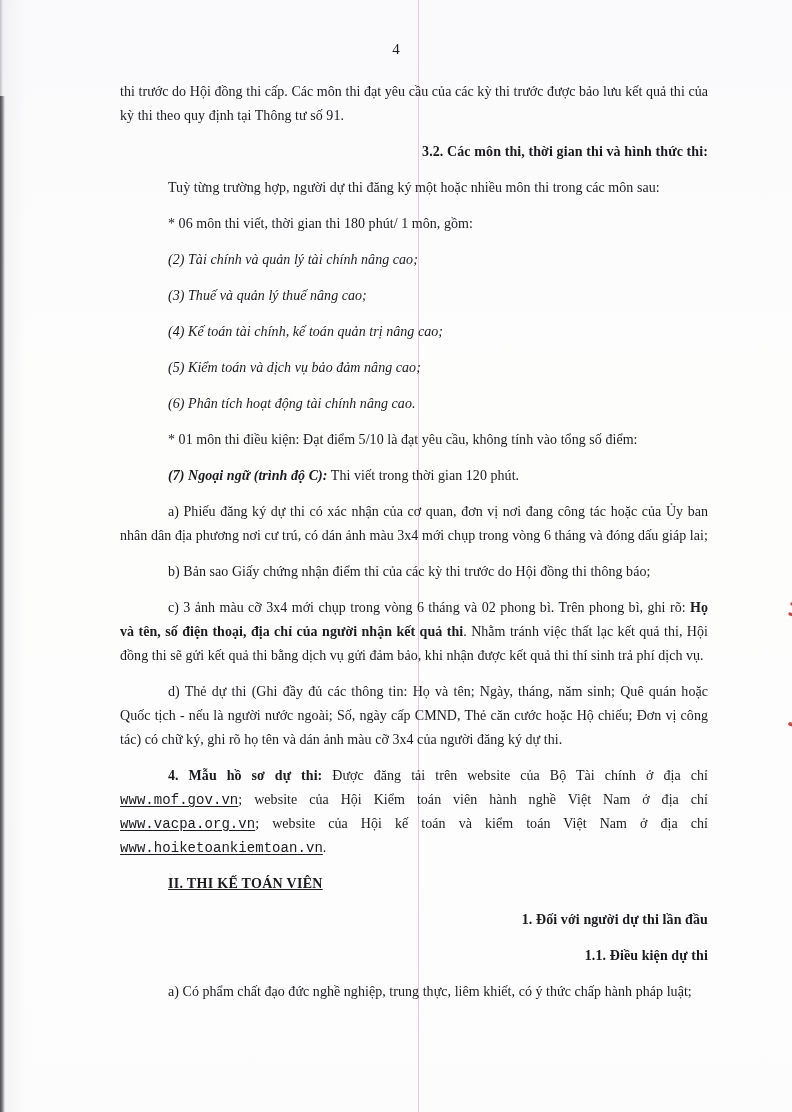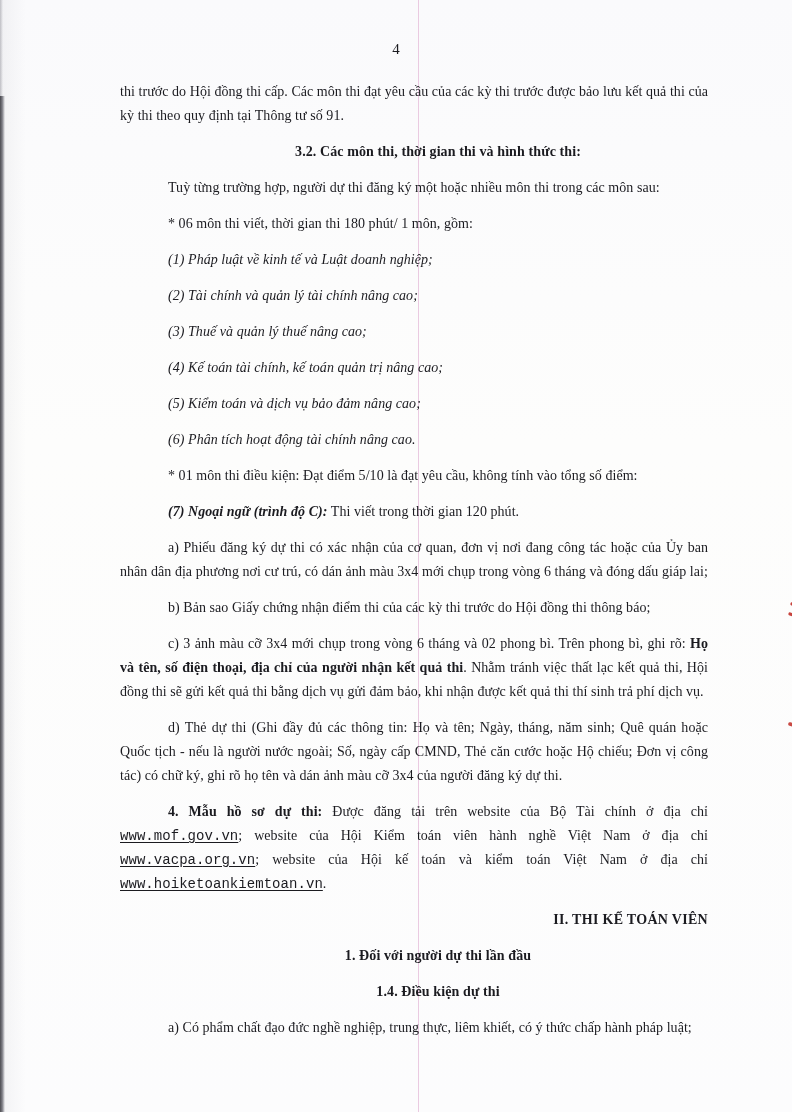--- a/index.html
+++ b/index.html
@@ -79,28 +79,29 @@
   }
   p.indent { text-indent: 48px; }
   p.italic {
     font-style: italic;
     text-indent: 48px;
     text-align: left;
   }
   p.heading {
     font-weight: bold;
     text-indent: 48px;
-    text-align: center;
+    text-align: right;
     letter-spacing: .1px;
   }
   p.heading-caps {
     font-weight: bold;
     text-indent: 48px;
-    text-align: right;
+    text-align: left;
     letter-spacing: .3px;
+    text-decoration: underline;
   }
   .b { font-weight: bold; }
   .i { font-style: italic; font-weight: bold; }
   .u { text-decoration: underline; text-underline-offset: 2px; font-family: Liberation Mono, monospace; }
 
   
   .stamp-fragment {
     position: absolute;
     right: 0;
     top: 596px;
@@ -126,21 +127,20 @@
   <div class="content">
 
     <p>thi trước do Hội đồng thi cấp. Các môn thi đạt yêu cầu của các kỳ thi trước được bảo lưu kết quả thi của kỳ thi theo quy định tại Thông tư số 91.</p>
 
     <p class="heading">3.2. Các môn thi, thời gian thi và hình thức thi:</p>
 
     <p class="indent">Tuỳ từng trường hợp, người dự thi đăng ký một hoặc nhiều môn thi trong các môn sau:</p>
 
     <p class="indent">* 06 môn thi viết, thời gian thi 180 phút/ 1 môn, gồm:</p>
 
-    <p class="italic">(1) Pháp luật về kinh tế và Luật doanh nghiệp;</p>
     <p class="italic">(2) Tài chính và quản lý tài chính nâng cao;</p>
     <p class="italic">(3) Thuế và quản lý thuế nâng cao;</p>
     <p class="italic">(4) Kế toán tài chính, kế toán quản trị nâng cao;</p>
     <p class="italic">(5) Kiểm toán và dịch vụ bảo đảm nâng cao;</p>
     <p class="italic">(6) Phân tích hoạt động tài chính nâng cao.</p>
 
     <p class="indent">* 01 môn thi điều kiện: Đạt điểm 5/10 là đạt yêu cầu, không tính vào tổng số điểm:</p>
 
     <p class="indent"><span class="i">(7) Ngoại ngữ (trình độ C):</span><span> Thi viết trong thời gian 120 phút.</span></p>
 
@@ -152,21 +152,21 @@
     <p class="indent"><span>c) 3 ảnh màu cỡ 3x4 mới chụp trong vòng 6 tháng và 02 phong bì. Trên phong bì, ghi rõ: </span><span class="b">Họ và tên, số điện thoại, địa chỉ của người nhận kết quả thi</span><span>. Nhằm tránh việc thất lạc kết quả thi, Hội đồng thi sẽ gửi kết quả thi bằng dịch vụ gửi đảm bảo, khi nhận được kết quả thi thí sinh trả phí dịch vụ.</span></p>
 
     <p class="indent">d) Thẻ dự thi (Ghi đầy đủ các thông tin: Họ và tên; Ngày, tháng, năm sinh; Quê quán hoặc Quốc tịch - nếu là người nước ngoài; Số, ngày cấp CMND, Thẻ căn cước hoặc Hộ chiếu; Đơn vị công tác) có chữ ký, ghi rõ họ tên và dán ảnh màu cỡ 3x4 của người đăng ký dự thi.</p>
 
     <p class="indent"><span class="b">4. Mẫu hồ sơ dự thi:</span><span> Được đăng tải trên website của Bộ Tài chính ở địa chỉ </span><span class="u">www.mof.gov.vn</span><span>; website của Hội Kiểm toán viên hành nghề Việt Nam ở địa chỉ </span><span class="u">www.vacpa.org.vn</span><span>; website của Hội kế toán và kiểm toán Việt Nam ở địa chỉ </span><span class="u">www.hoiketoankiemtoan.vn</span><span>.</span></p>
 
     <p class="heading-caps">II. THI KẾ TOÁN VIÊN</p>
 
     <p class="heading">1. Đối với người dự thi lần đầu</p>
 
-    <p class="heading">1.4. Điều kiện dự thi</p>
+    <p class="heading">1.1. Điều kiện dự thi</p>
 
     <p class="indent">a) Có phẩm chất đạo đức nghề nghiệp, trung thực, liêm khiết, có ý thức chấp hành pháp luật;</p>
 
   </div>
 
   <div class="stamp-fragment">
     <svg width="110" height="168" viewBox="0 0 110 168" xmlns="http://www.w3.org/2000/svg">
       <g stroke="#c02a23" fill="none" stroke-linecap="round" stroke-width="3.2" opacity="0.88">
         <path d="M48 8 L96 22"></path>
         <path d="M46 18 L94 32"></path>

